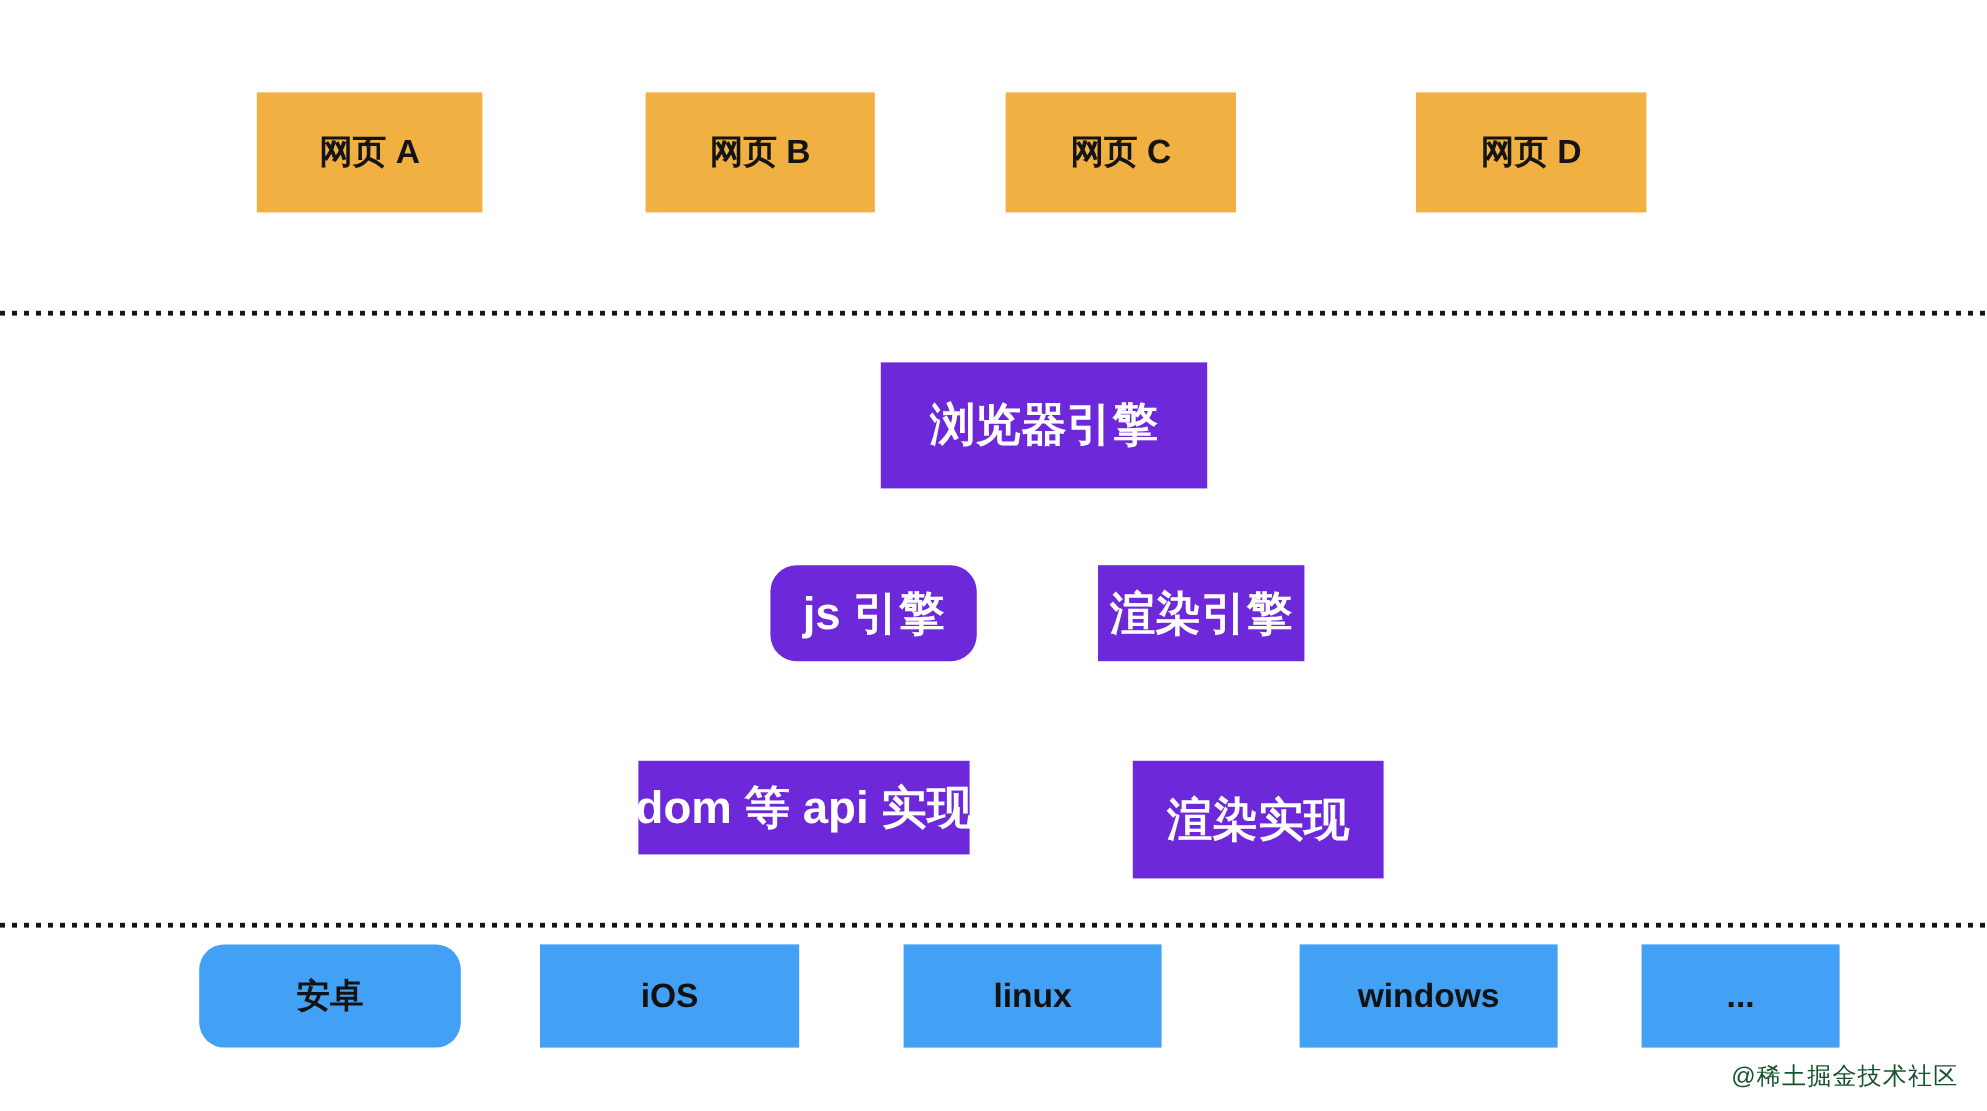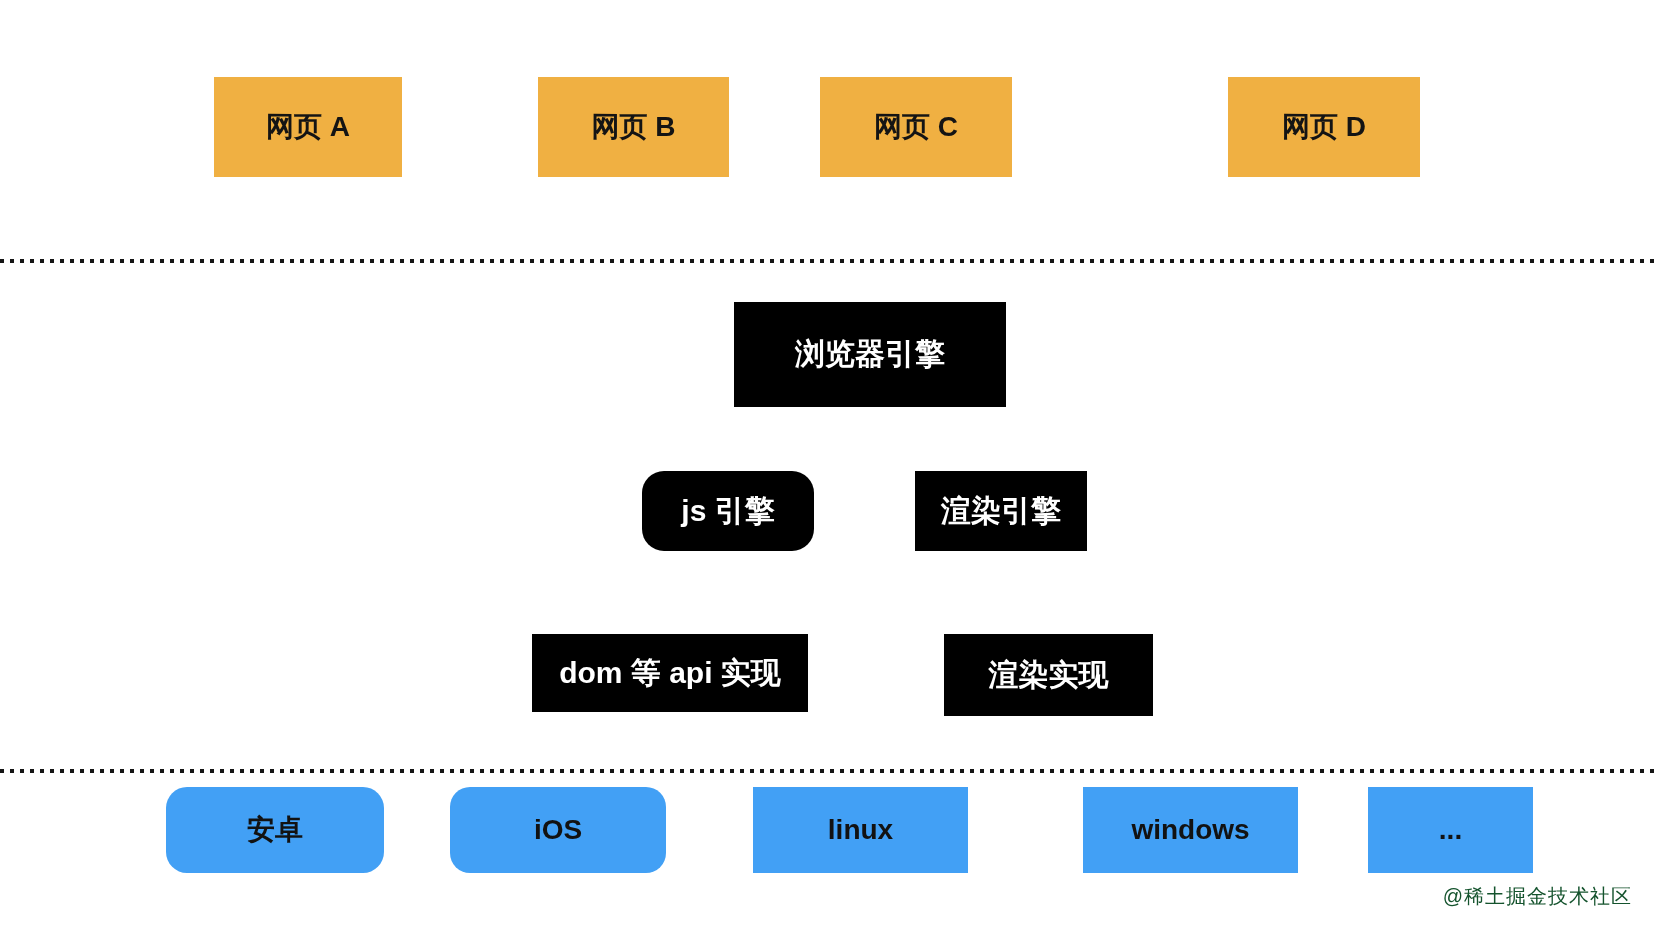--- a/index.html
+++ b/index.html
@@ -23,49 +23,49 @@
     text-align: center;
     white-space: nowrap;
   }
   .webpage-box {
     background: #f0b042;
     color: #141414;
     font-size: 28px;
     top: 77px; height: 100px;
   }
   .engine-box {
-    background: #000000;
+    background: #6d28d9;
     color: #ffffff;
-    font-size: 30px;
+    font-size: 38px;
   }
   .platform-box {
     background: #42a0f5;
     color: #121212;
     font-size: 28px;
     top: 787px; height: 86px;
   }
   .separator {
     position: absolute;
     left: 0; width: 1656px; height: 4px;
     background-image: repeating-linear-gradient(to right, #151515 0px, #151515 4px, transparent 4px, transparent 10px);
   }
   
   .wp-a { left: 214px;  width: 188px; }
   .wp-b { left: 538px;  width: 191px; }
-  .wp-c { left: 820px;  width: 192px; }
-  .wp-d { left: 1180px; width: 192px; margin-left: 48px; }
+  .wp-c { left: 838px;  width: 192px; }
+  .wp-d { left: 1180px; width: 192px; }
   .sep-top    { top: 259px; }
   .sep-bottom { top: 769px; }
   .browser-engine { left: 734px; top: 302px; width: 272px; height: 105px; }
   .js-engine      { left: 642px; top: 471px; width: 172px; height: 80px; border-radius: 22px; }
   .render-engine  { left: 915px; top: 471px; width: 172px; height: 80px; text-align: right; }
   .dom-api-impl   { left: 532px; top: 634px; width: 276px; height: 78px; }
-  .render-impl    { left: 944px; top: 634px; width: 209px; height: 82px; }
+  .render-impl    { left: 944px; top: 634px; width: 209px; height: 98px; }
   .pf-android { left: 166px;  width: 218px; border-radius: 21px; }
-  .pf-ios     { left: 450px;  width: 216px; border-radius: 20px; }
+  .pf-ios     { left: 450px;  width: 216px; }
   .pf-linux   { left: 753px;  width: 215px; text-align: right; }
   .pf-windows { left: 1083px; width: 215px; }
   .pf-more    { left: 1368px; width: 165px; }
   .watermark {
     position: absolute;
     right: 24px; bottom: 16px;
     font-size: 20px;
     color: #14532d;
     letter-spacing: 1px;
   }

